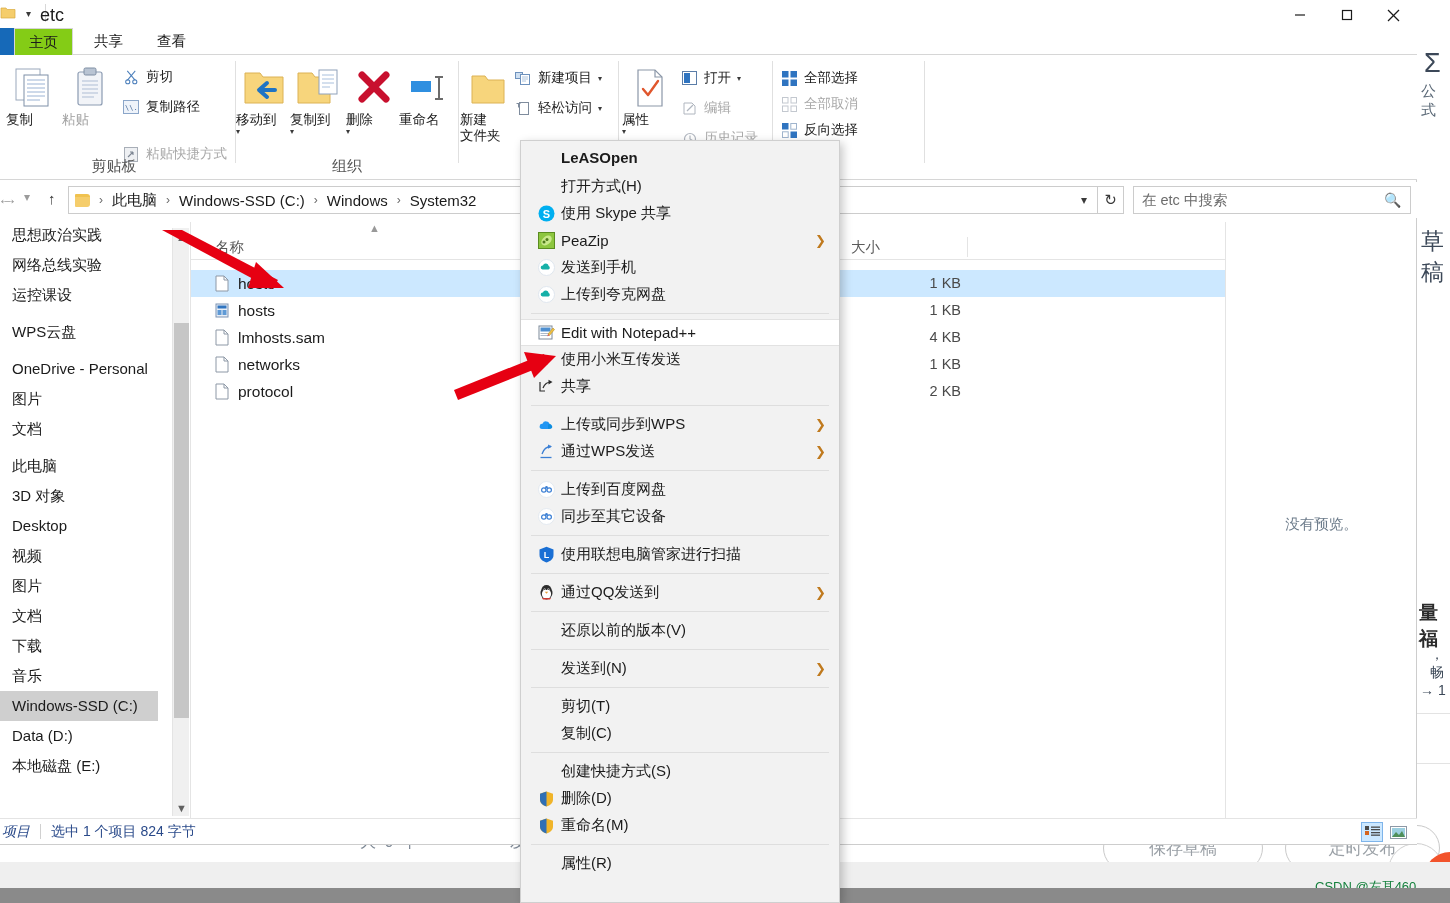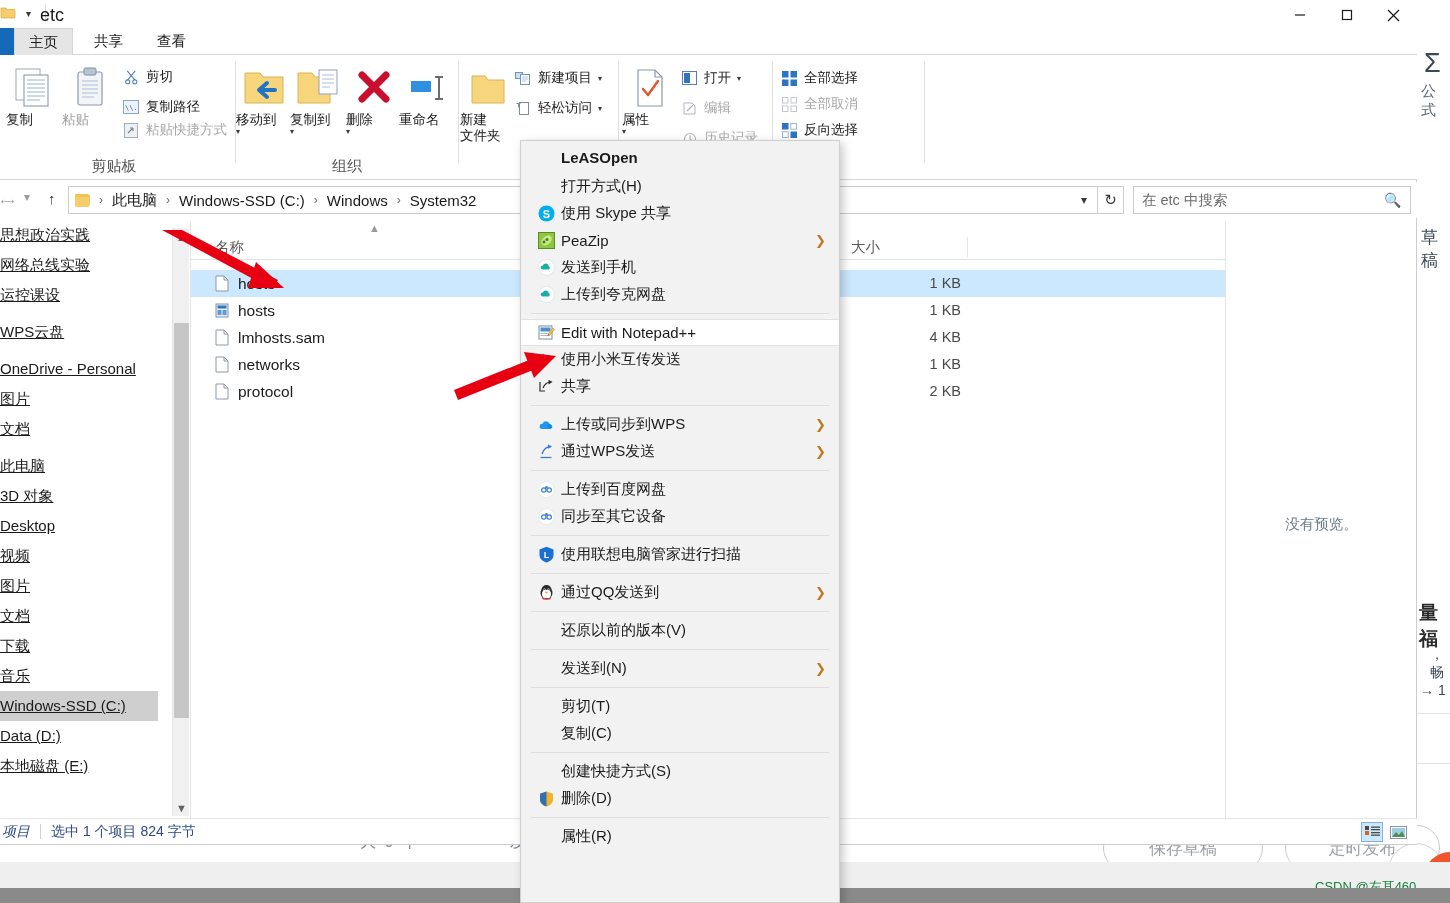--- a/index.html
+++ b/index.html
@@ -10,21 +10,21 @@
     font-family: "Liberation Sans", "DejaVu Sans", sans-serif;
     background: #ffffff;
   }
   #root { position: relative; width: 1450px; height: 903px; background: #f3f3f3; }
 
   
   .bg-page { position:absolute; inset:0; background:#ffffff; }
   .bg-right-strip { position:absolute; left:1410px; top:0; width:40px; height:903px; background:#ffffff; }
   .bg-sigma { position:absolute; left:1424px; top:48px; font-size:27px; color:#3c4858; }
   .bg-gongshi { position:absolute; left:1421px; top:82px; font-size:15px; color:#5a6876; }
-  .bg-caogao { position:absolute; left:1421px; top:226px; font-size:17px; color:#3c4858; }
+  .bg-caogao { position:absolute; left:1421px; top:226px; font-size:23px; color:#3c4858; }
   .bg-liangfu { position:absolute; left:1419px; top:600px; font-size:19px; font-weight:bold; color:#2b2b2b; }
   .bg-chang { position:absolute; left:1430px; top:646px; font-size:14px; color:#3c4858; }
   .bg-arrow { position:absolute; left:1420px; top:682px; font-size:14px; color:#3c4858; }
   .bg-hr1 { position:absolute; left:1412px; top:713px; width:38px; height:1px; background:#e3e3e3; }
   .bg-hr2 { position:absolute; left:1412px; top:763px; width:38px; height:1px; background:#e3e3e3; }
   .bg-ball { position:absolute; left:1424px; top:852px; width:52px; height:52px; border-radius:50%; background:#f2532b; }
   .bg-circ { position:absolute; left:1388px; top:843px; width:56px; height:56px; border-radius:50%; border:1px solid #cfcfcf; background:#fff; }
 
   .bg-btn { position:absolute; height:46px; border:1px solid #c9c9c9; border-radius:24px; background:#fff;
             color:#9aa0a6; font-size:17px; display:flex; align-items:center; justify-content:center; }
@@ -62,21 +62,21 @@
   .wbtn { width:47px; height:30px; display:flex; align-items:center; justify-content:center;
           font-size:16px; color:#1b1b1b; }
   .wbtn svg { display:block; }
 
   
   .tabrow { position:absolute; left:0; top:28px; width:1417px; height:27px; background:#ffffff;
             border-bottom:1px solid #d6d6d6; }
   .tab-file { position:absolute; left:0; top:0; width:14px; height:27px; background:#1669b8; }
   .tab { position:absolute; top:0; height:27px; line-height:27px; font-size:14.5px; color:#1b1b1b;
          padding:0 14px; }
-  .tab.active { background:#e5e5e5; border:1px solid #d6d6d6; border-bottom:1px solid #ffffff; top:0; height:28px; }
+  .tab.active { background:#84cc16; border:1px solid #d6d6d6; border-bottom:1px solid #ffffff; top:0; height:28px; }
   .ribbon-collapse { position:absolute; right:50px; top:32px; font-size:12px; color:#909090; }
   .help-btn { position:absolute; right:22px; top:31px; width:20px; height:20px; border-radius:50%;
               background:#1669b8; color:#fff; font-size:13px; font-weight:bold;
               display:flex; align-items:center; justify-content:center; }
 
   
   .ribbon { position:absolute; left:0; top:55px; width:1417px; height:125px; background:#ffffff;
             border-bottom:1px solid #d6d6d6; }
   .grp { position:absolute; top:0; height:125px; }
   .grp-sep { position:absolute; top:6px; width:1px; height:102px; background:#e0e0e0; }
@@ -105,21 +105,21 @@
   .refresh { position:absolute; left:1098px; top:4px; width:26px; height:28px; border:1px solid #ccc;
              border-left:none; display:flex; align-items:center; justify-content:center;
              font-size:15px; color:#3a3a3a; background:#fff; }
   .searchbox { position:absolute; left:1133px; top:4px; width:278px; height:28px; border:1px solid #cccccc;
                background:#ffffff; display:flex; align-items:center; padding:0 8px; }
   .searchbox .ph { font-size:14.5px; color:#6c6c6c; }
   .searchbox .mag { margin-left:auto; font-size:14px; color:#5a5a5a; }
 
   
   .navpane { position:absolute; left:0; top:222px; width:158px; height:596px; background:#ffffff; }
-  .navitem { height:30px; line-height:30px; font-size:15px; color:#1b1b1b; padding-left:0px; white-space:nowrap;text-decoration:underline; }
+  .navitem { height:30px; line-height:30px; font-size:15px; color:#1b1b1b; padding-left:12px; white-space:nowrap; }
   .navitem.sel { background:#cfcfcf; }
   .navspacer { height:7px; }
 
   .navscroll { position:absolute; left:172px; top:228px; width:17px; height:588px; background:#f0f0f0;
                border-left:1px solid #e4e4e4; }
   .navscroll .thumb { position:absolute; left:1px; top:95px; width:15px; height:395px; background:#c6c6c6; }
   .navscroll .up, .navscroll .dn { position:absolute; left:0; width:17px; height:17px; display:flex;
                                    align-items:center; justify-content:center; font-size:11px; color:#606060; }
   .navscroll .up { top:0; } .navscroll .dn { bottom:0; }
 
@@ -295,21 +295,21 @@
         </div>
         <div class="smallrow" style="left:122px; top:43px;">
           <span class="ic16">
             <svg width="16" height="14" viewBox="0 0 16 14">
               <rect x="0.5" y="0.5" width="15" height="13" fill="#eef3fa" stroke="#8ba6c9" stroke-width="1"></rect>
               <text x="2" y="10" font-size="7" fill="#4a6d9b" font-family="monospace">\\..</text>
             </svg>
           </span>
           <span>复制路径</span>
         </div>
-        <div class="smallrow dim" style="left:122px; top:66px;">
+        <div class="smallrow dim" style="left:122px; top:90px;">
           <span class="ic16">
             <svg width="14" height="15" viewBox="0 0 14 15">
               <rect x="0.5" y="0.5" width="13" height="14" fill="#eef0f3" stroke="#a8aeb7" stroke-width="1"></rect>
               <path d="M4 10 L9 5 M9 5h-3 M9 5v3" stroke="#7c8592" stroke-width="1.1" fill="none"></path>
             </svg>
           </span>
           <span>粘贴快捷方式</span>
         </div>
         <div class="grp-label" style="left:0; width:228px;">剪贴板</div>
         <div class="grp-sep" style="left:235px;"></div>
@@ -842,20 +842,29 @@
     </div>
     <div class="mi">
       <span class="mic">
         <svg class="shield" viewBox="0 0 15 16">
           <path d="M7.5 0.6 L14 2.8 v5.4 c0 4-3 6.3-6.5 7.2 -3.5-0.9-6.5-3.2-6.5-7.2V2.8z" fill="#f0b429"></path>
           <path d="M7.5 0.6 L1 2.8 v5.4 c0 4 3 6.3 6.5 7.2z" fill="#2f6fb5"></path>
         </svg>
       </span>
       <span class="mlb">删除(D)</span>
     </div>
+    <div class="mi">
+      <span class="mic">
+        <svg class="shield" viewBox="0 0 15 16">
+          <path d="M7.5 0.6 L14 2.8 v5.4 c0 4-3 6.3-6.5 7.2 -3.5-0.9-6.5-3.2-6.5-7.2V2.8z" fill="#f0b429"></path>
+          <path d="M7.5 0.6 L1 2.8 v5.4 c0 4 3 6.3 6.5 7.2z" fill="#2f6fb5"></path>
+        </svg>
+      </span>
+      <span class="mlb">重命名(M)</span>
+    </div>
 
     <div class="msep"></div>
 
     <div class="mi">
       <span class="mic"></span>
       <span class="mlb">属性(R)</span>
     </div>
   </div>
 
   <svg class="arrow-svg" style="left:160px; top:230px;" width="140" height="70">

